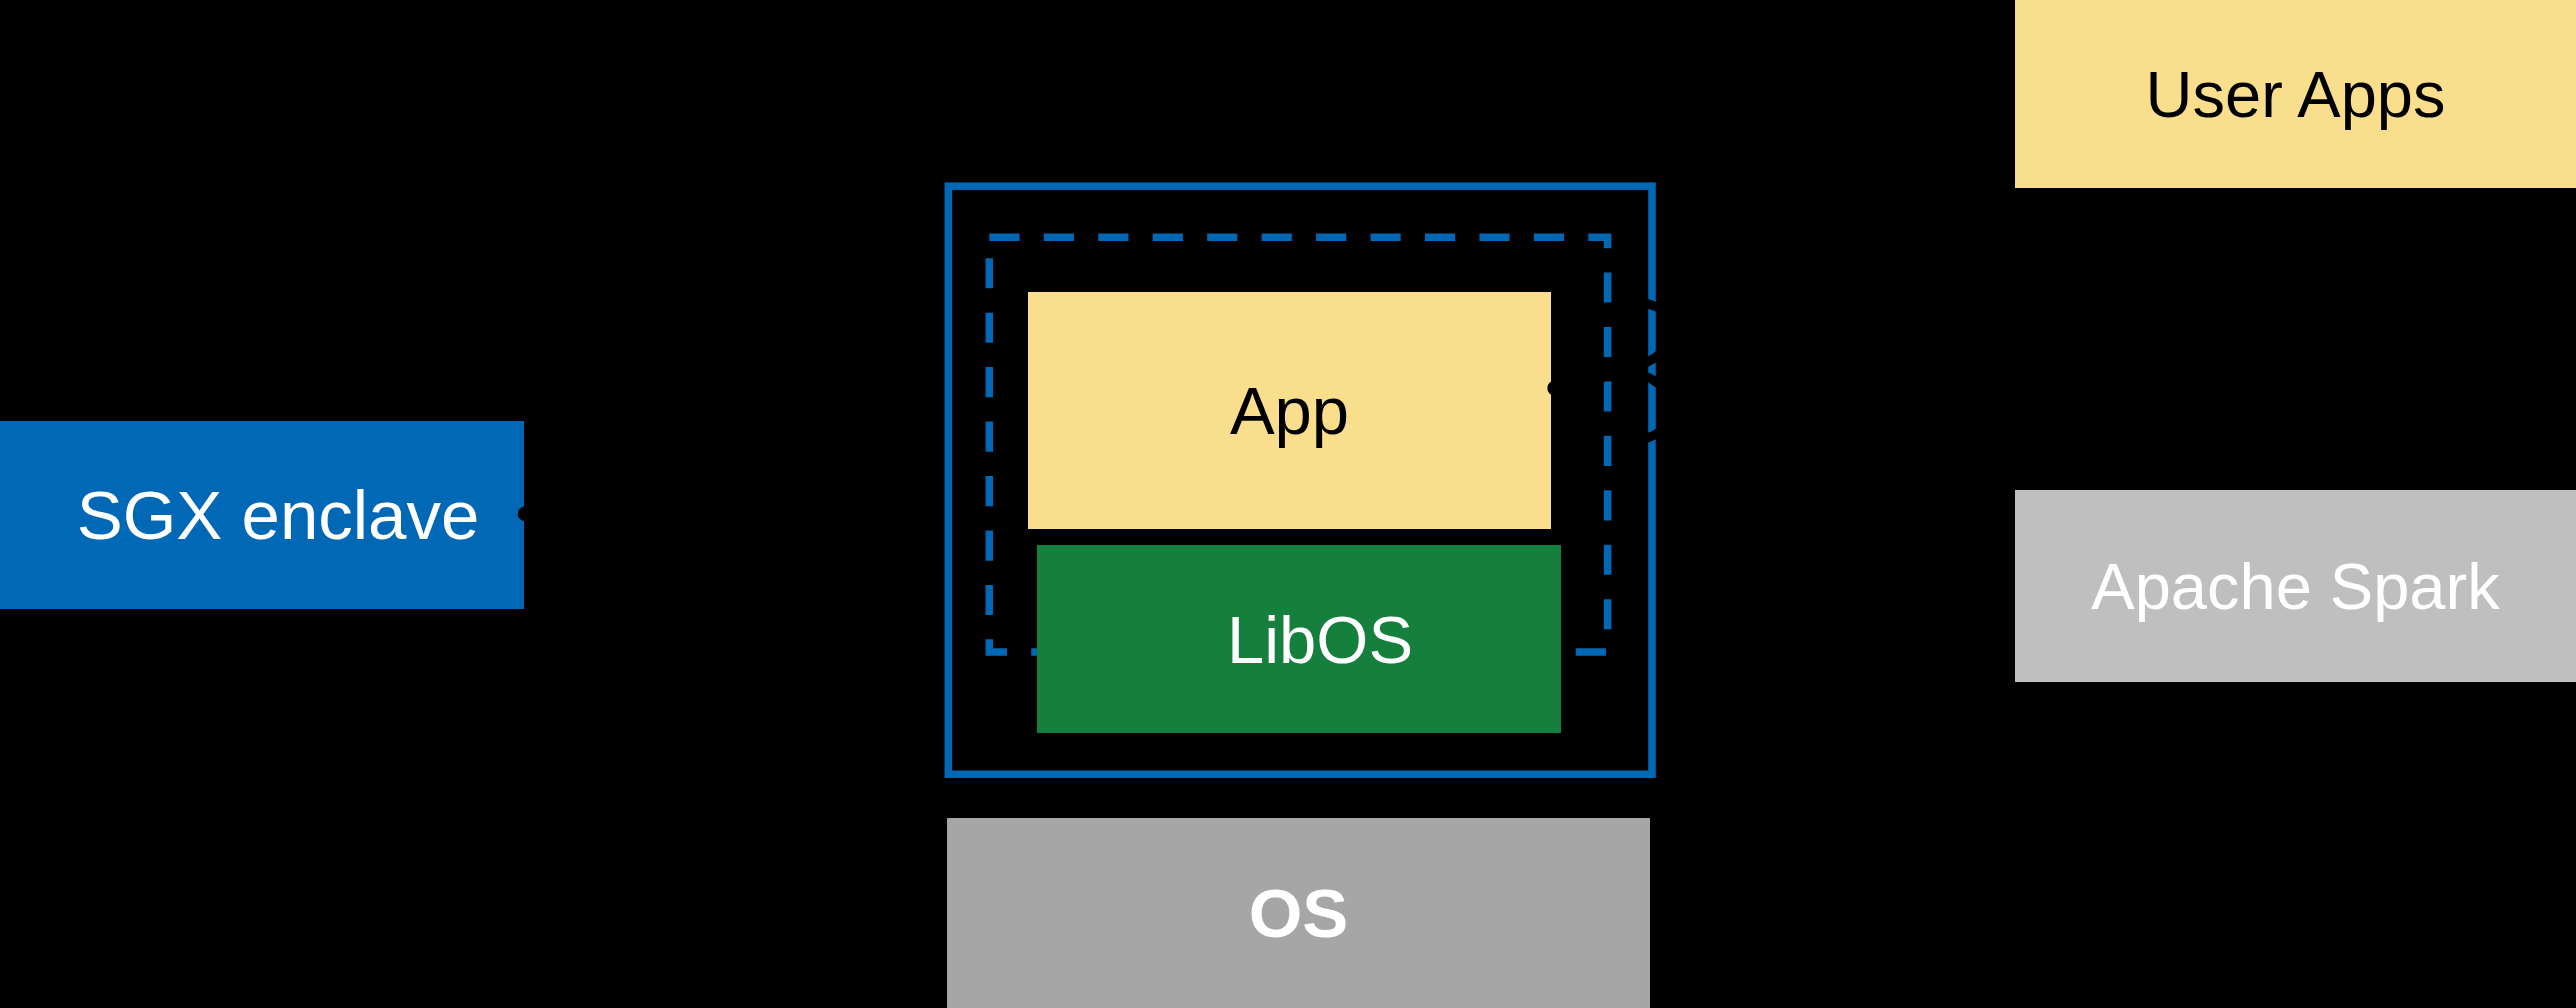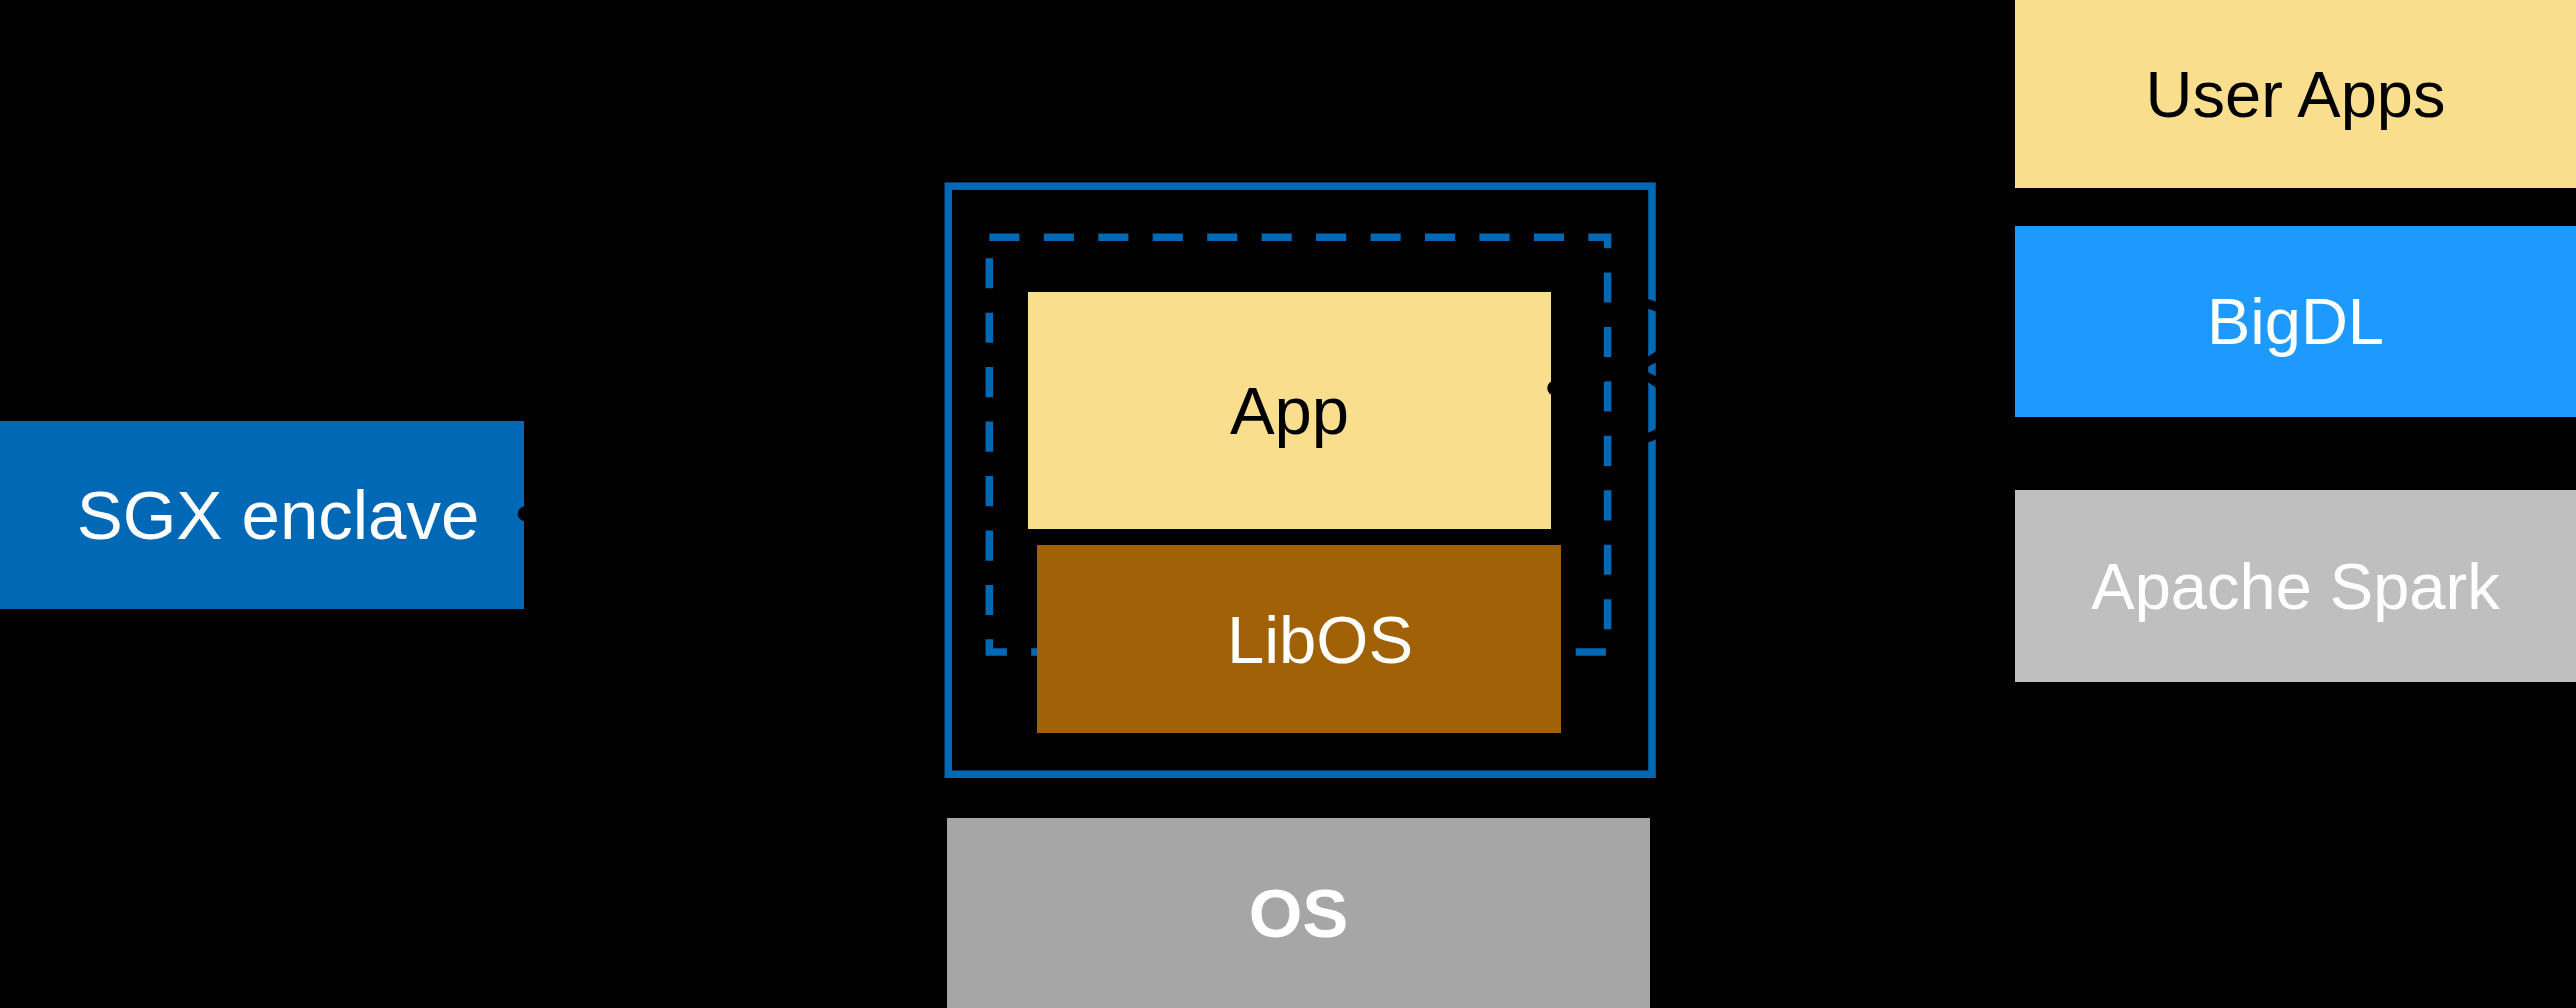--- a/index.html
+++ b/index.html
@@ -55,35 +55,32 @@
 
   <svg id="borders-svg" viewBox="0 0 3075 1204" xmlns="http://www.w3.org/2000/svg">
     <rect x="1132" y="222" width="840" height="702" fill="none" stroke-width="9" style="stroke: rgb(0, 104, 181);"></rect>
     <rect x="1181" y="283" width="738" height="495" fill="none" stroke-width="9" stroke-dasharray="36 29" style="stroke: rgb(0, 104, 181);"></rect>
   </svg>
 
   <div class="box" id="app-box" style="background-color: rgb(248, 222, 141);">
     <span class="label" style="color: rgb(0, 0, 0);">App</span>
   </div>
 
-  <div class="box" id="libos-box" style="background-color: #a16207; padding-left: 42px;">
+  <div class="box" id="libos-box" style="background-color: #15803d; padding-left: 42px;">
     <span class="label" style="color: rgb(255, 255, 255);">LibOS</span>
   </div>
 
   <div class="box" id="os-box" style="background-color: rgb(166, 166, 166);">
     <span class="label" style="color: rgb(255, 255, 255);">OS</span>
   </div>
 
   <div class="box" id="user-apps-box" style="background-color: rgb(248, 222, 141);">
     <span class="label" style="color: rgb(0, 0, 0);">User Apps</span>
   </div>
 
-  <div class="box" id="bigdl-box" style="background-color: rgb(30, 154, 255);">
-    <span class="label" style="color: rgb(255, 255, 255);">BigDL</span>
-  </div>
 
   <div class="box" id="spark-box" style="background-color: rgb(191, 191, 191);">
     <span class="label" style="color: rgb(255, 255, 255);">Apache Spark</span>
   </div>
 
   <svg id="annotations-svg" viewBox="0 0 3075 1204" xmlns="http://www.w3.org/2000/svg">
 
     <circle cx="627" cy="613" r="9" style="fill: rgb(0, 0, 0);"></circle>
     <path d="M 630 613 H 1122" fill="none" stroke-width="8" style="stroke: rgb(0, 0, 0);"></path>
 

